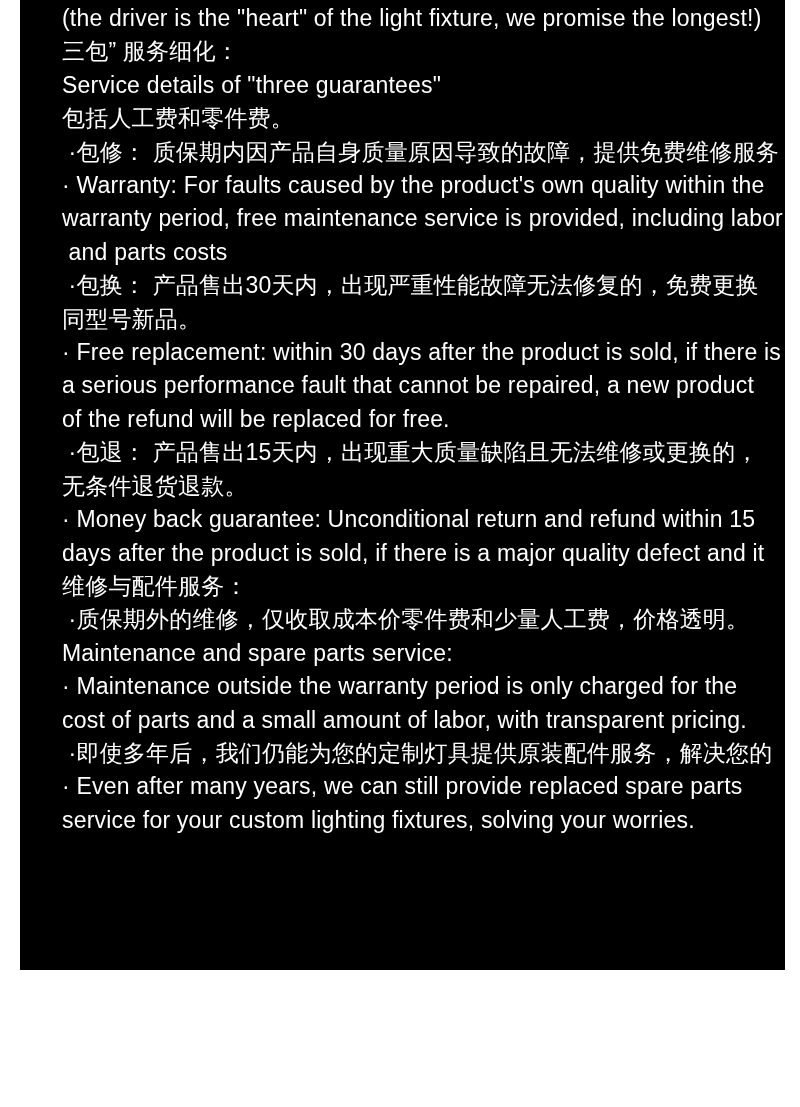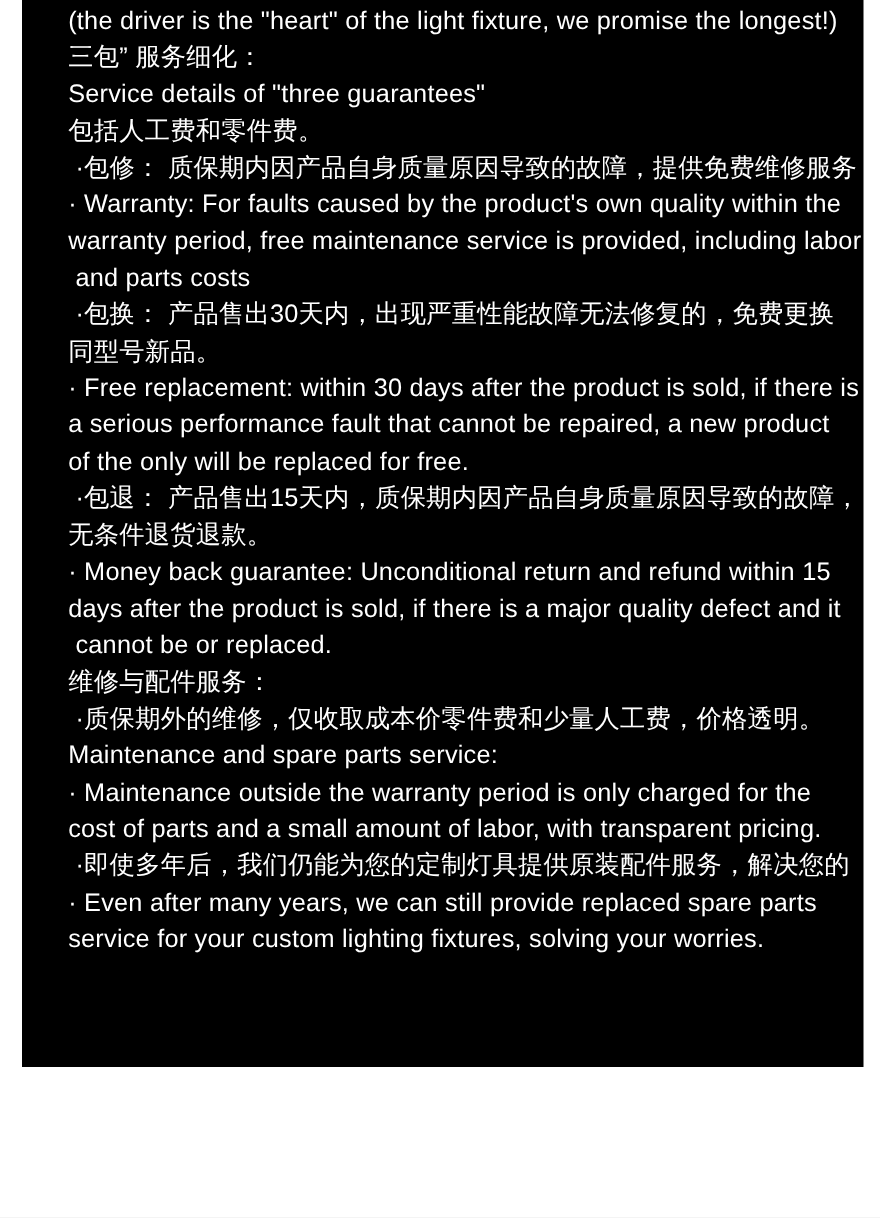--- a/index.html
+++ b/index.html
@@ -46,26 +46,25 @@
     <div class="text-line">Service details of "three guarantees"</div>
     <div class="text-line">包括人工费和零件费。</div>
     <div class="text-line"> ·包修： 质保期内因产品自身质量原因导致的故障，提供免费维修服务</div>
     <div class="text-line">· Warranty: For faults caused by the product's own quality within the</div>
     <div class="text-line">warranty period, free maintenance service is provided, including labor</div>
     <div class="text-line"> and parts costs</div>
     <div class="text-line"> ·包换： 产品售出30天内，出现严重性能故障无法修复的，免费更换</div>
     <div class="text-line">同型号新品。</div>
     <div class="text-line">· Free replacement: within 30 days after the product is sold, if there is</div>
     <div class="text-line">a serious performance fault that cannot be repaired, a new product</div>
-    <div class="text-line">of the only will be replaced for free.</div>
-    <div class="text-line"> ·包退： 产品售出15天内，质保期内因产品自身质量原因导致的故障，</div>
+    <div class="text-line">of the refund will be replaced for free.</div>
+    <div class="text-line"> ·包退： 产品售出15天内，出现重大质量缺陷且无法维修或更换的，</div>
     <div class="text-line">无条件退货退款。</div>
     <div class="text-line">· Money back guarantee: Unconditional return and refund within 15</div>
     <div class="text-line">days after the product is sold, if there is a major quality defect and it</div>
-    <div class="text-line"> cannot be or replaced.</div>
     <div class="text-line">维修与配件服务：</div>
     <div class="text-line"> ·质保期外的维修，仅收取成本价零件费和少量人工费，价格透明。</div>
     <div class="text-line">Maintenance and spare parts service:</div>
     <div class="text-line">· Maintenance outside the warranty period is only charged for the</div>
     <div class="text-line">cost of parts and a small amount of labor, with transparent pricing.</div>
     <div class="text-line"> ·即使多年后，我们仍能为您的定制灯具提供原装配件服务，解决您的</div>
     <div class="text-line">· Even after many years, we can still provide replaced spare parts</div>
     <div class="text-line">service for your custom lighting fixtures, solving your worries.</div>
   </div>
 </div>

